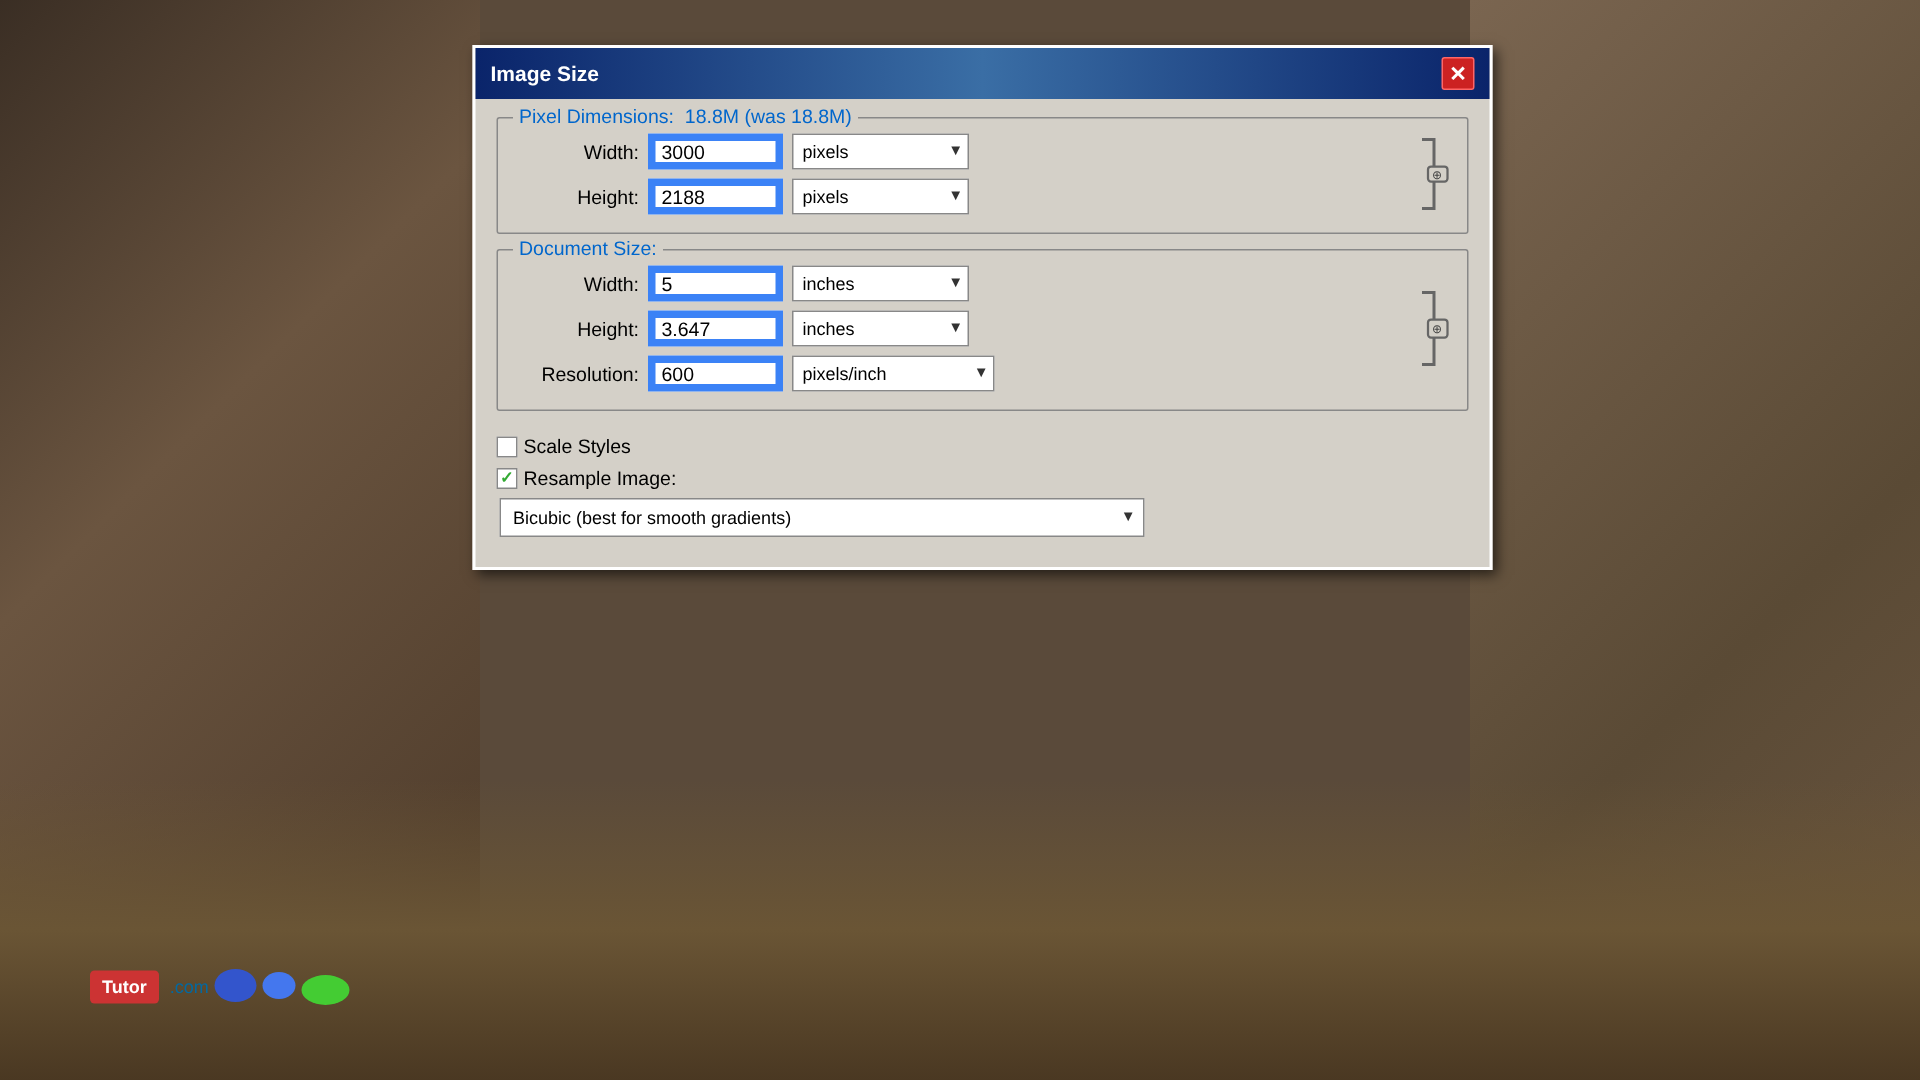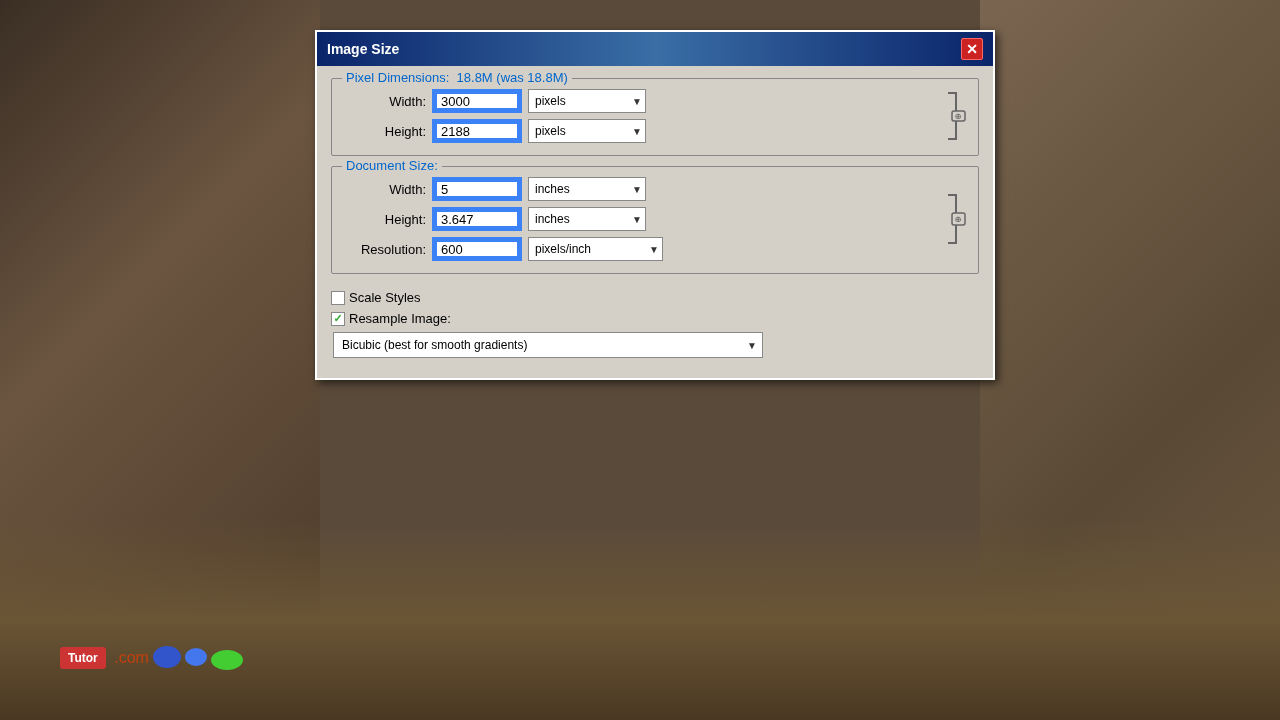--- a/index.html
+++ b/index.html
@@ -336,21 +336,21 @@
 <body>
 
 <div class="bg">
   <div class="bg-left"></div>
   <div class="bg-right"></div>
   <div class="bg-bottom"></div>
 </div>
 
 <div class="tutor-logo">
   <div class="tutor-red">Tutor</div>
-  <span style="color:#c2410c;font-size:16px;">&nbsp;.com</span>
+  <span style="color:#0369a1;font-size:12px;">&nbsp;.com</span>
   <div class="tutor-dots">
     <div class="dot-blue"></div>
     <div class="dot-blue2"></div>
     <div class="dot-green"></div>
   </div>
 </div>
 
 <div class="dialog">
 
   <div class="dialog-titlebar">

